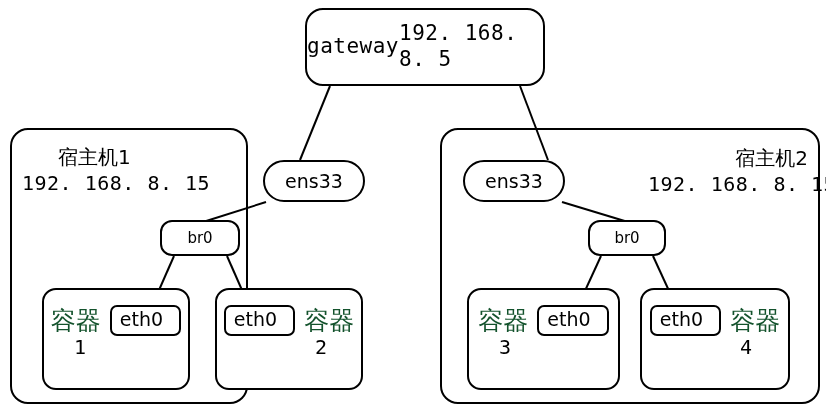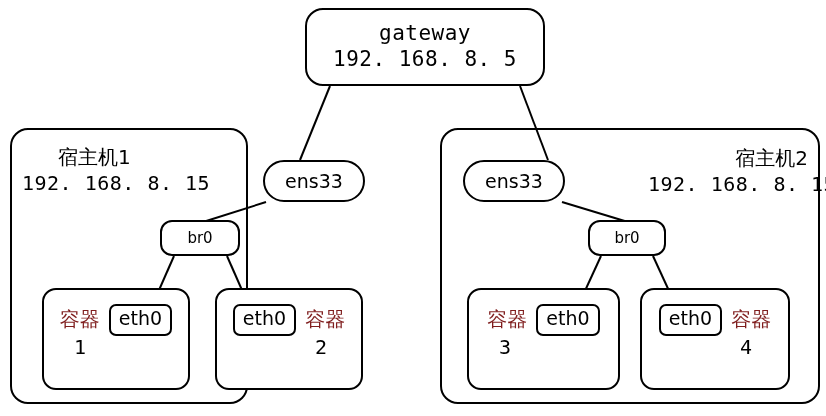--- a/index.html
+++ b/index.html
@@ -22,21 +22,21 @@
     width: 826px;
     height: 416px;
     pointer-events: none;
   }
   .node {
     position: absolute;
     box-sizing: border-box;
     border: 2px solid #000000;
     background: #ffffff;
     display: flex;
-    flex-direction: column;
+    flex-direction: row;
     align-items: center;
     justify-content: center;
     color: #000000;
   }
   .gateway-box {
     border-radius: 18px;
     line-height: 1.22;
   }
   .gateway-title {
     font-family: "DejaVu Sans Mono", "Liberation Mono", monospace;
@@ -89,41 +89,41 @@
     position: absolute;
     top: 14px;
     left: 0;
     right: 0;
     display: flex;
     align-items: center;
     justify-content: center;
     gap: 9px;
   }
   .ctr-name {
-    font-size: 20px;
-    font-family: "DejaVu Sans", "Liberation Sans", sans-serif;
-    color: #7f1d1d;
+    font-size: 25px;
+    font-family: "DejaVu Sans", "Liberation Sans", sans-serif;
+    color: #14532d;
     white-space: nowrap;
   }
   .ctr-index {
     position: absolute;
     top: 45px;
     font-size: 20px;
     font-family: "DejaVu Sans Mono", "Liberation Mono", monospace;
     color: #000000;
   }
   .eth-box {
     box-sizing: border-box;
     border: 2px solid #000000;
     border-radius: 7px;
     background: #ffffff;
     font-family: "DejaVu Sans", "Liberation Sans", sans-serif;
     font-size: 19px;
     color: #000000;
-    padding: 1px 8px 3px 8px;
+    padding: 1px 16px 3px 8px;
     line-height: 1.25;
     white-space: nowrap;
   }
 </style>
 </head>
 <body>
 
 <div id="diagram-root">
 
   <svg id="edges" viewBox="0 0 826 416" xmlns="http://www.w3.org/2000/svg">

